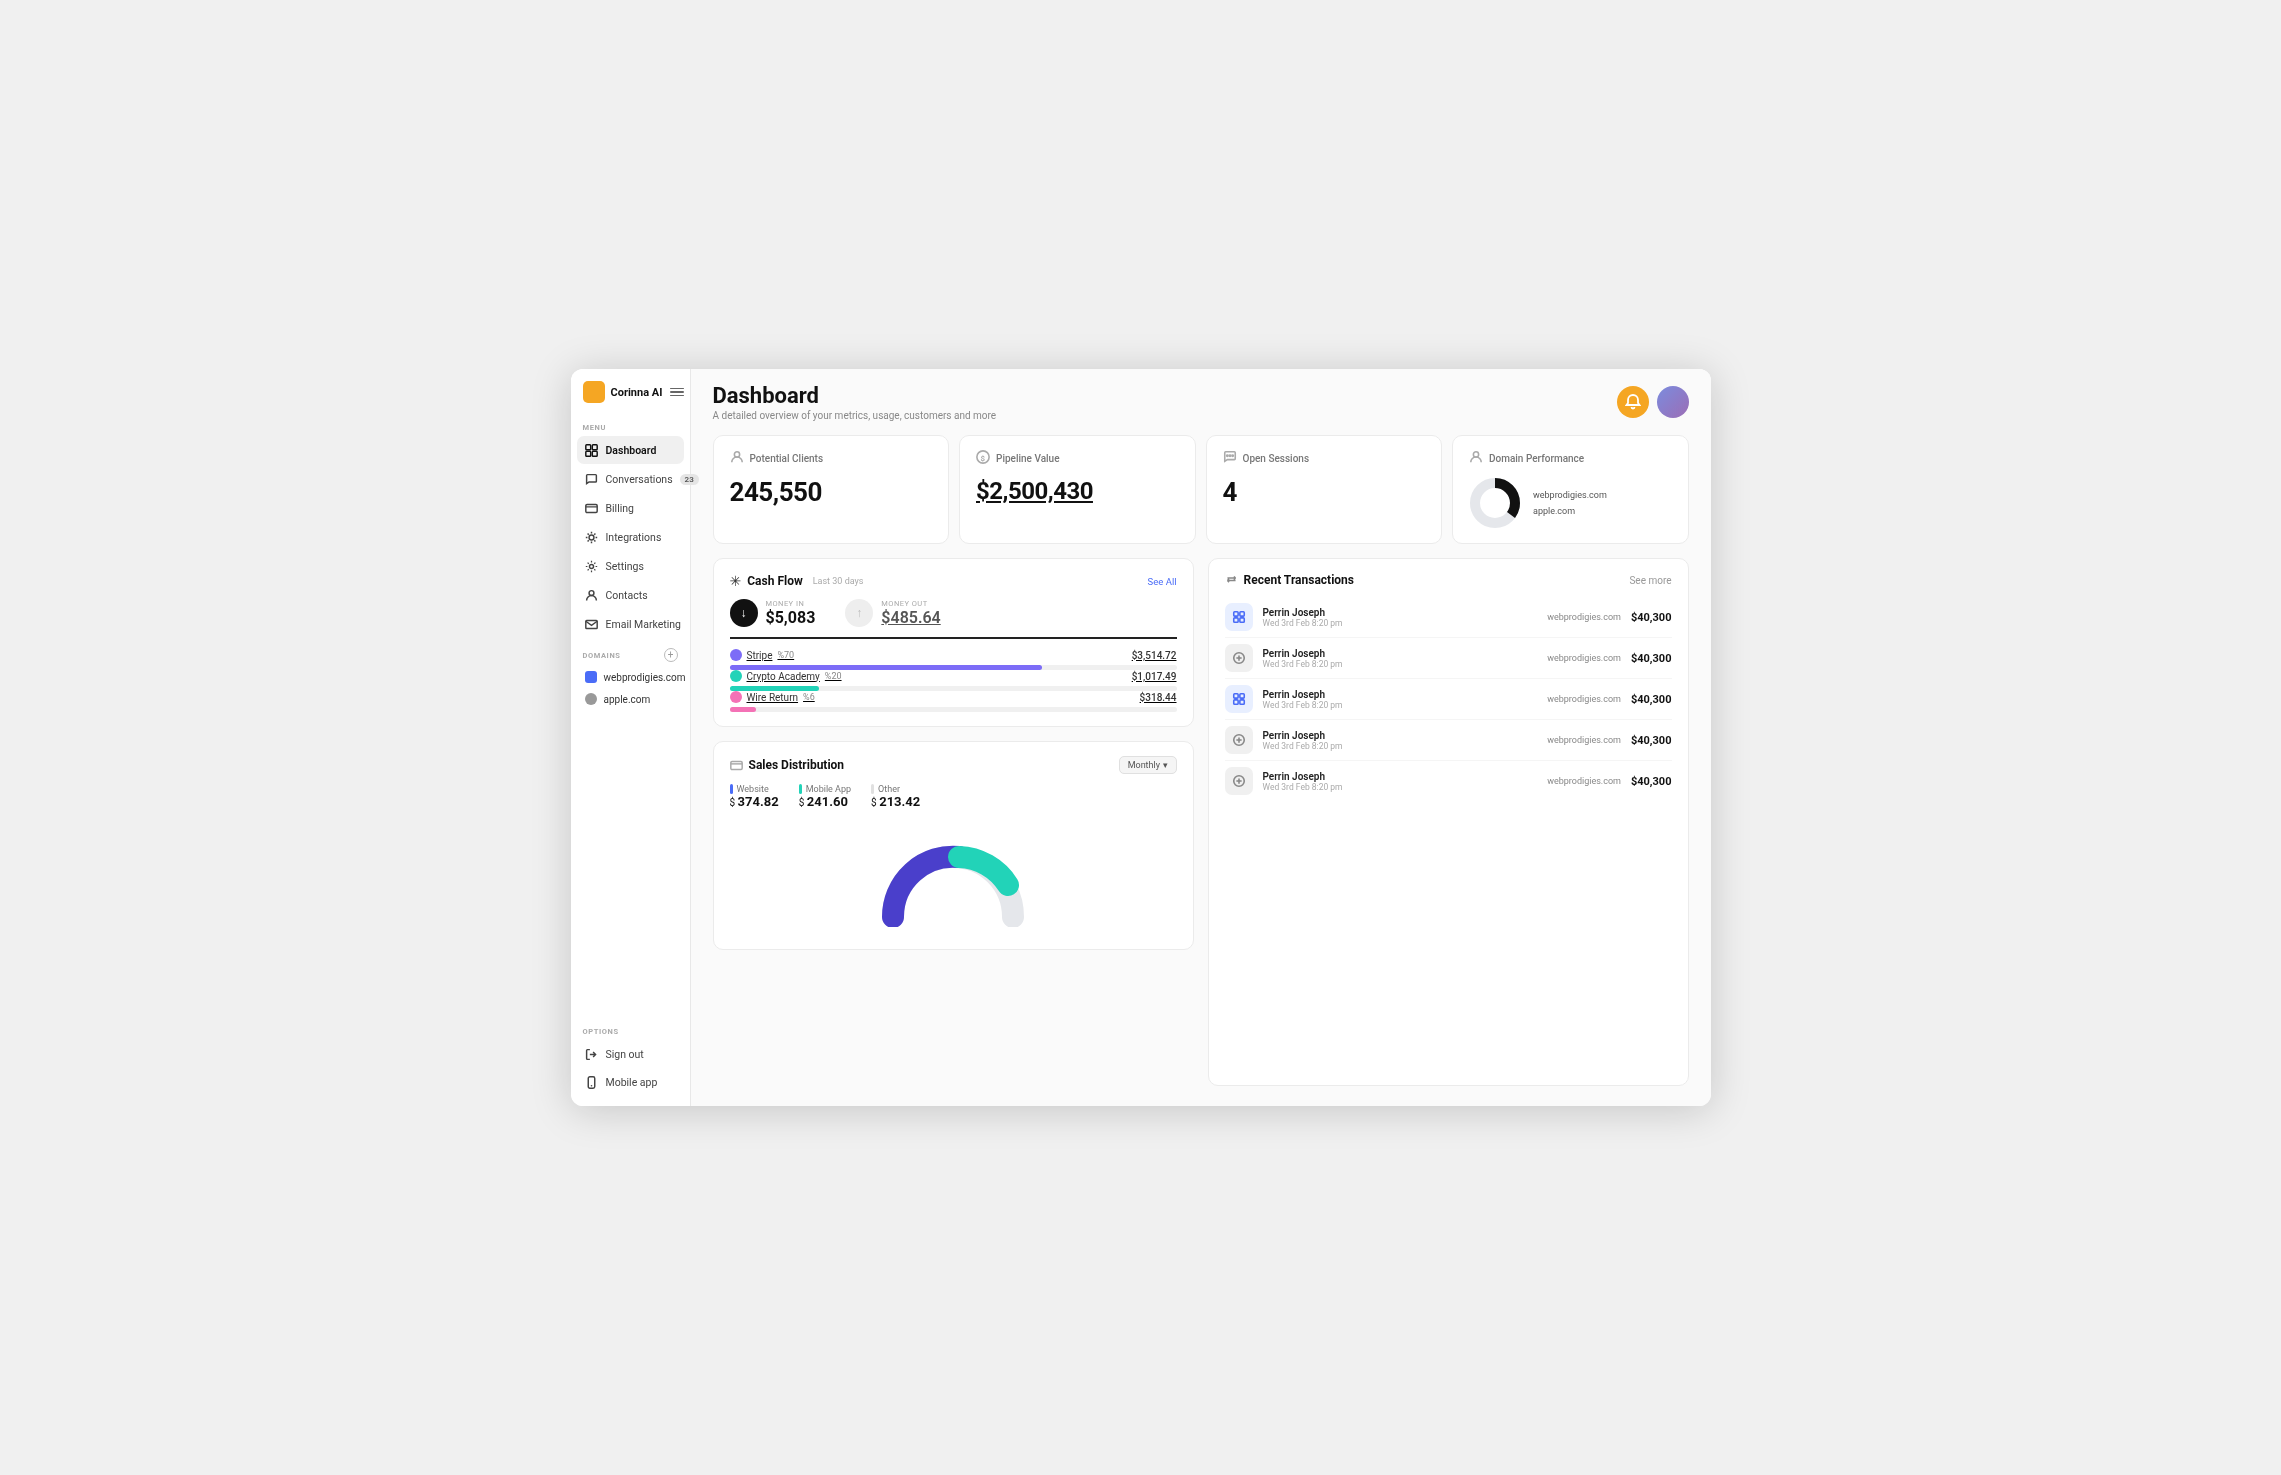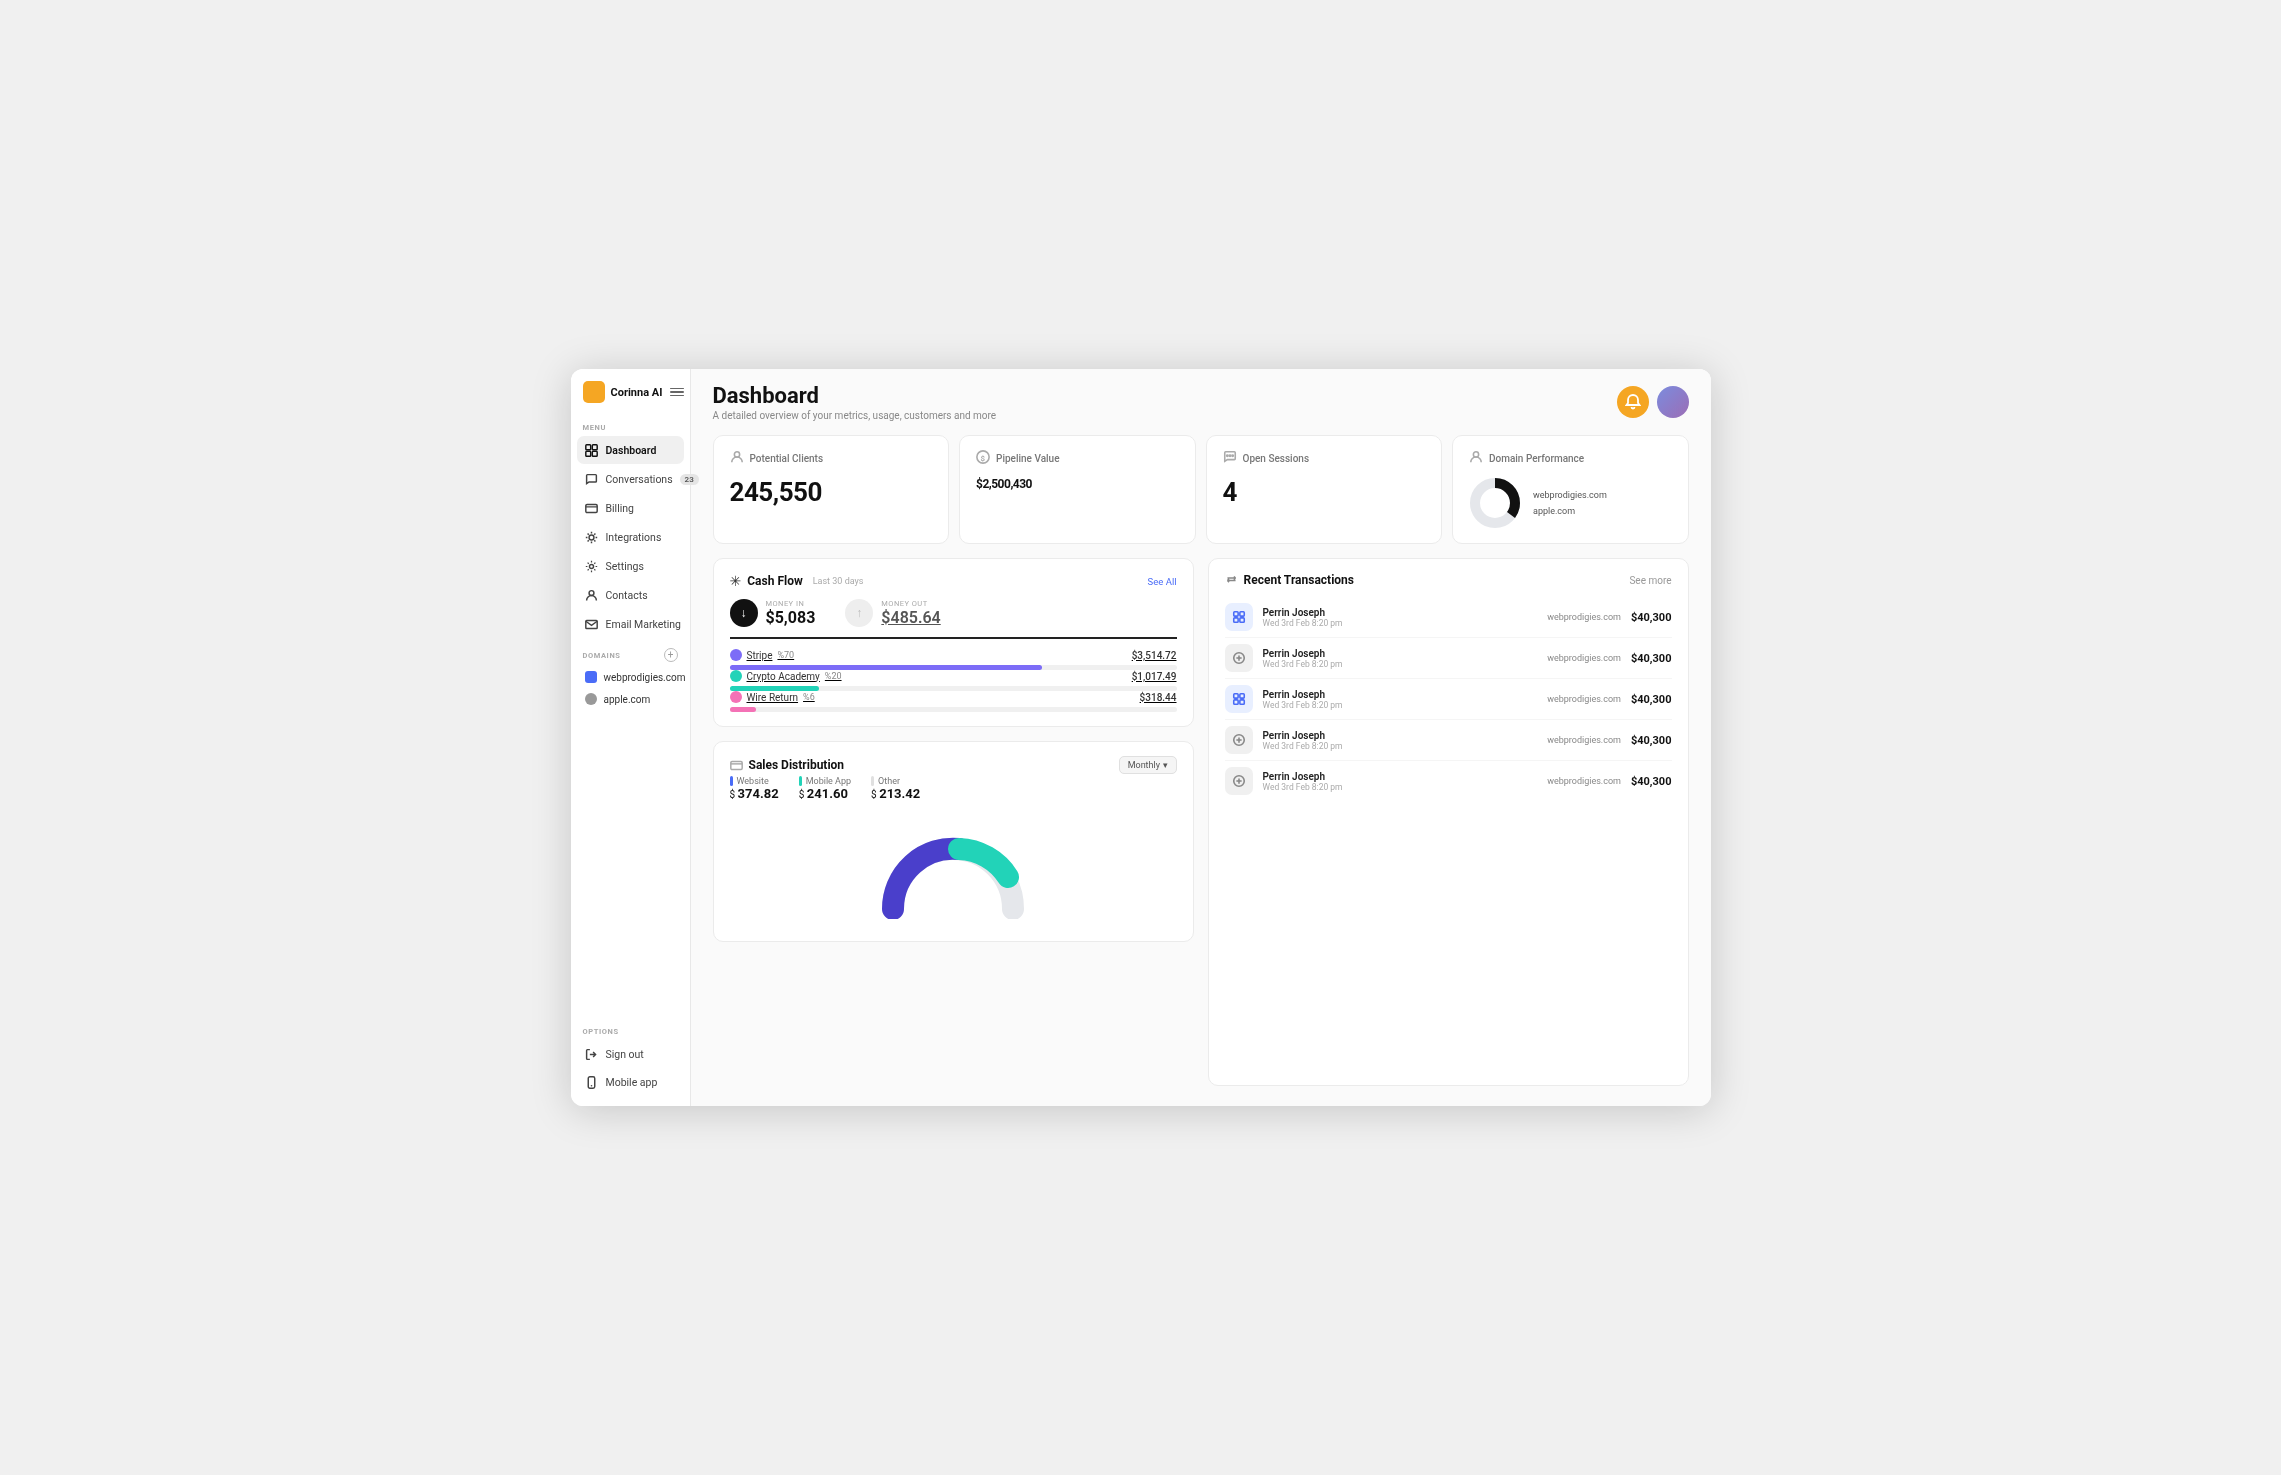--- a/index.html
+++ b/index.html
@@ -233,21 +233,21 @@
       font-size: 10px;
       color: #777;
       font-weight: 500;
     }
     .metric-value {
       font-size: 26px;
       font-weight: 700;
       color: #111;
       letter-spacing: -0.5px;
     }
-    .metric-value.small { font-size: 12px; }
+    .metric-value.small { font-size: 24px; text-decoration: underline; }
     
     .domain-perf-content {
       display: flex;
       align-items: center;
       gap: 12px;
     }
     .donut-small {
       width: 52px; height: 52px;
       flex-shrink: 0;
     }
@@ -392,21 +392,21 @@
     .sales-dist-card {
       background: #fff;
       border: 1px solid #ebebeb;
       border-radius: 10px;
       padding: 14px 16px;
     }
     .sales-header {
       display: flex;
       align-items: center;
       justify-content: space-between;
-      margin-bottom: 2px;
+      margin-bottom: 10px;
     }
     .sales-title-group {
       display: flex;
       align-items: center;
       gap: 6px;
     }
     .sales-title { font-size: 12px; font-weight: 700; color: #111; }
     .dropdown-btn {
       font-size: 9px;
       color: #555;

